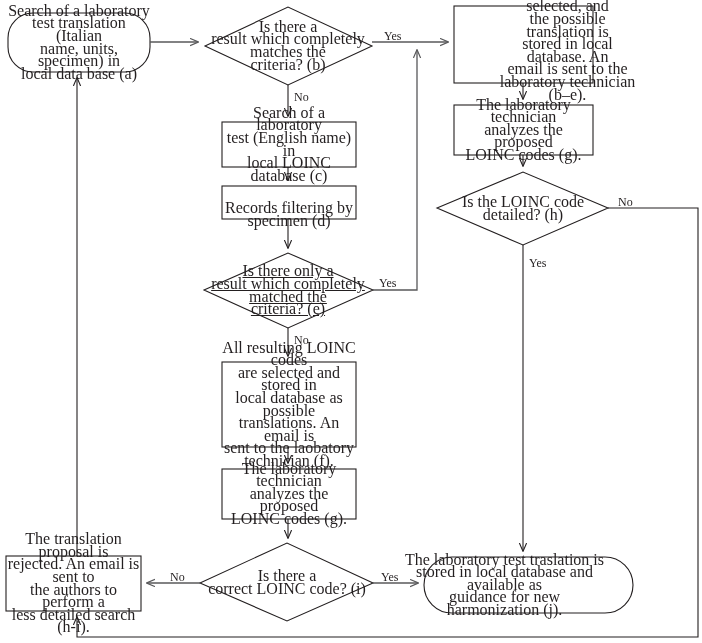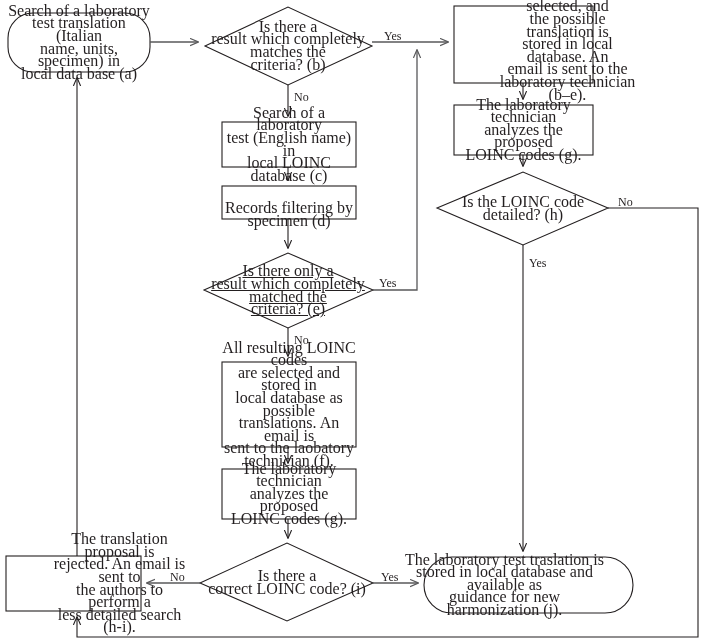--- a/index.html
+++ b/index.html
@@ -174,21 +174,21 @@
 sent to the laobatory
 technician (f).</div>
 
   <div class="node-text" style="left:222px; top:469px; width:134px; height:50px;">The laboratory technician
 analyzes the proposed
 LOINC codes (g).</div>
 
   <div class="node-text" style="left:207px; top:545px; width:160px; height:76px;">Is there a
 correct LOINC code? (i)</div>
 
-  <div class="node-text" style="left:6px; top:556px; width:135px; height:55px;margin-left:46px;">The translation proposal is
+  <div class="node-text" style="left:6px; top:556px; width:135px; height:55px;">The translation proposal is
 rejected. An email is sent to
 the authors to perform a
 less detailed search (h-i).</div>
 
   <div class="node-text" style="left:404px; top:557px; width:201px; height:56px;">The laboratory test traslation is
 stored in local database and available as
 guidance for new harmonization (j).</div>
 
   <div class="edge-label" style="left:384px; top:30px;">Yes</div>
 

